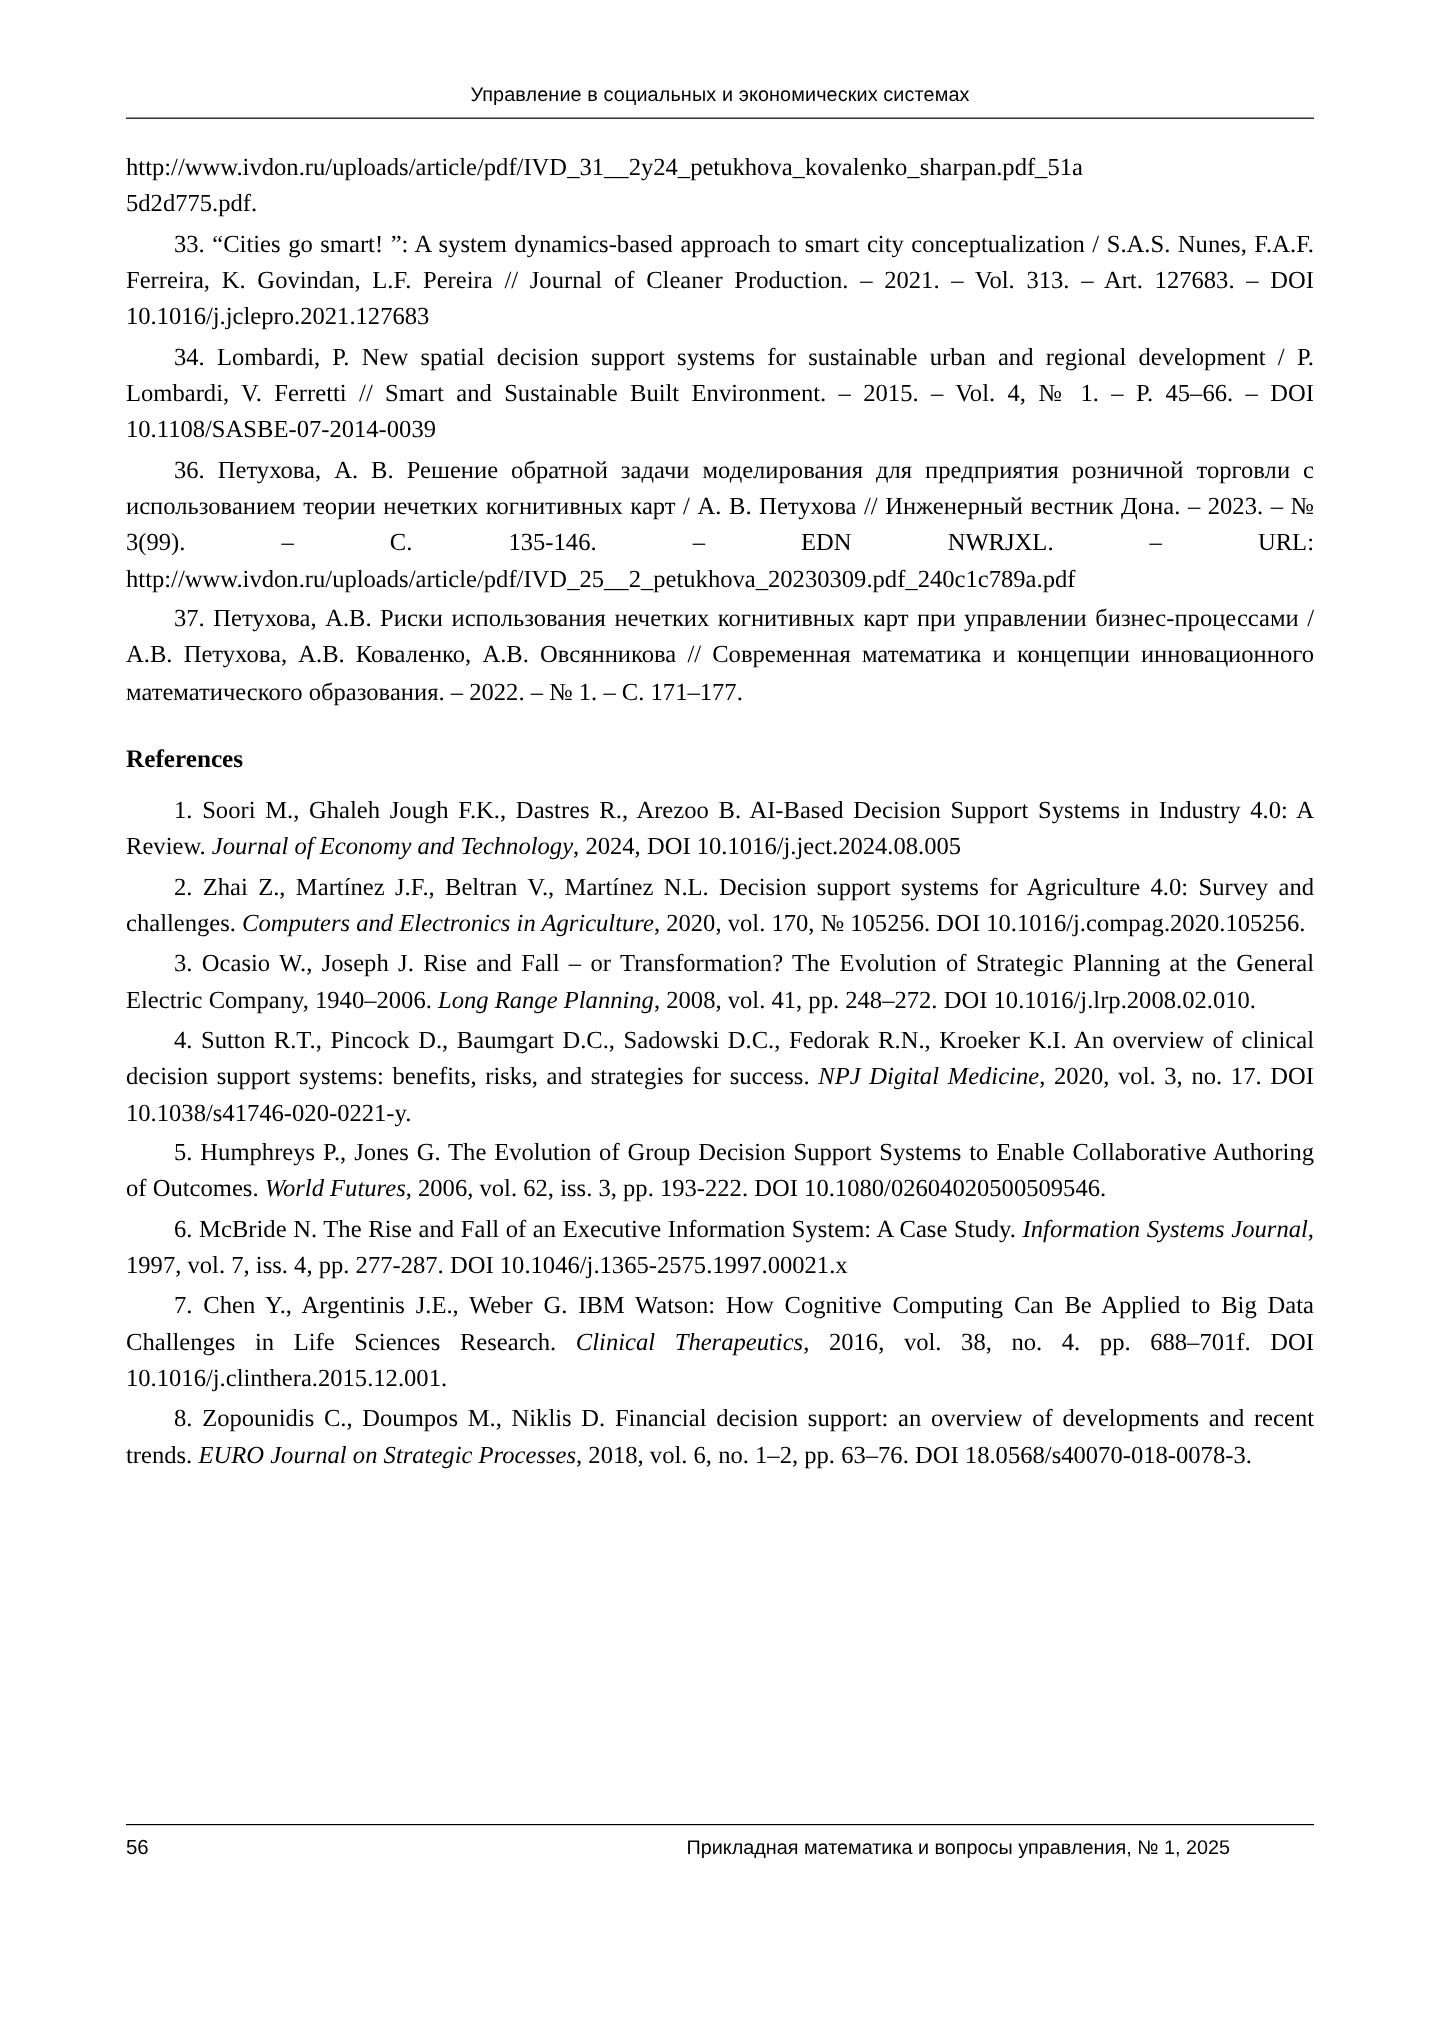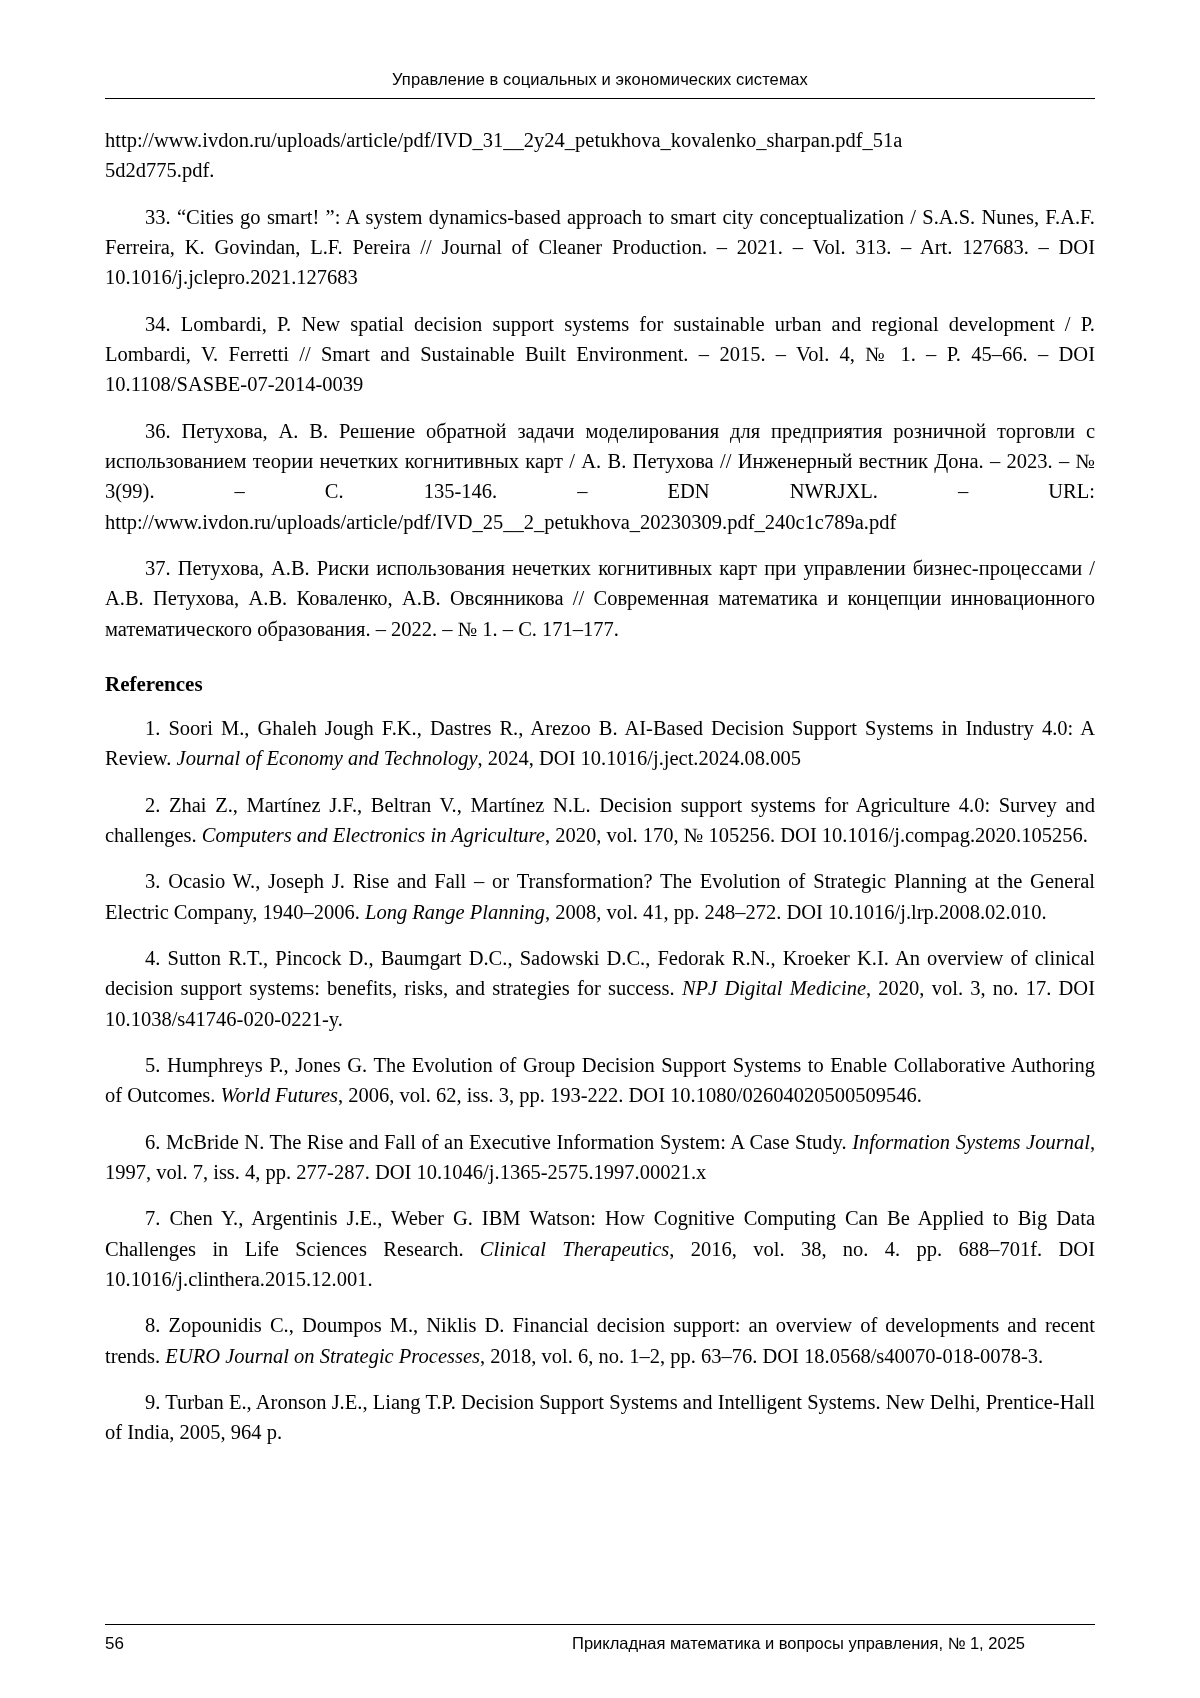--- a/index.html
+++ b/index.html
@@ -35,21 +35,21 @@
     letter-spacing: 0.1px;
     padding-bottom: 9px;
     border-bottom: 1.6px solid #000;
     margin-bottom: 26px;
   }
   .para {
     font-size: 20.5px;
     line-height: 1.48;
     text-align: justify;
     text-justify: inter-word;
-    margin: 16px 0 0 0;
+    margin: 3px 0 0 0;
     hyphens: none;
   }
   .indent {
     text-indent: 40px;
   }
   .no-indent {
     text-indent: 0;
   }
   .refs-heading {
     font-family: Liberation Serif, serif;
@@ -57,21 +57,21 @@
     font-size: 21px;
     margin-top: 28px;
     margin-bottom: 16px;
   }
   .ital {
     font-style: italic;
   }
   .footer {
     position: absolute;
     left: 105px;
-    top: 1624px;
+    top: 1520px;
     width: 990px;
     border-top: 1.6px solid #000;
     padding-top: 9px;
     display: flex;
     align-items: baseline;
   }
   .footer-page {
     font-family: "Liberation Sans", sans-serif;
     font-size: 17px;
     width: 70px;
@@ -106,21 +106,20 @@
 
     <div id="english-refs">
         <p class="para indent"><span>1.</span> <span>Soori M., Ghaleh Jough F.K., Dastres R., Arezoo B. AI-Based Decision Support Systems in Industry 4.0: A Review. </span><span class="ital">Journal of Economy and Technology</span><span>, 2024,  DOI 10.1016/j.ject.2024.08.005</span></p>
         <p class="para indent"><span>2.</span> <span>Zhai Z., Martínez J.F., Beltran V., Martínez N.L. Decision support systems for Agriculture 4.0: Survey and challenges. </span><span class="ital">Computers and Electronics in Agriculture</span><span>, 2020, vol. 170, № 105256. DOI 10.1016/j.compag.2020.105256.</span></p>
         <p class="para indent"><span>3.</span> <span>Ocasio W., Joseph J. Rise and Fall – or Transformation? The Evolution of Strategic Planning at the General Electric Company, 1940–2006. </span><span class="ital">Long Range Planning</span><span>, 2008, vol. 41, pp. 248–272. DOI 10.1016/j.lrp.2008.02.010.</span></p>
         <p class="para indent"><span>4.</span> <span>Sutton R.T., Pincock D., Baumgart D.C., Sadowski D.C., Fedorak R.N., Kroeker K.I. An overview of clinical decision support systems: benefits, risks, and strategies for success. </span><span class="ital">NPJ Digital Medicine</span><span>, 2020, vol. 3, no. 17. DOI 10.1038/s41746-020-0221-y.</span></p>
         <p class="para indent"><span>5.</span> <span>Humphreys P., Jones G. The Evolution of Group Decision Support Systems to Enable Collaborative Authoring of Outcomes. </span><span class="ital">World Futures</span><span>, 2006, vol. 62, iss. 3, pp. 193-222. DOI 10.1080/02604020500509546.</span></p>
         <p class="para indent"><span>6.</span> <span>McBride N. The Rise and Fall of an Executive Information System: A Case Study. </span><span class="ital">Information Systems Journal</span><span>, 1997, vol. 7, iss. 4, pp. 277-287. DOI 10.1046/j.1365-2575.1997.00021.x</span></p>
         <p class="para indent"><span>7.</span> <span>Chen Y., Argentinis J.E., Weber G. IBM Watson: How Cognitive Computing Can Be Applied to Big Data Challenges in Life Sciences Research. </span><span class="ital">Clinical Therapeutics</span><span>, 2016, vol. 38, no. 4. pp. 688–701f. DOI 10.1016/j.clinthera.2015.12.001.</span></p>
         <p class="para indent"><span>8.</span> <span>Zopounidis C., Doumpos M., Niklis D. Financial decision support: an overview of developments and recent trends. </span><span class="ital">EURO Journal on Strategic Processes</span><span>, 2018, vol. 6, no. 1–2, pp. 63–76. DOI 18.0568/s40070-018-0078-3.</span></p>
-        <p class="para indent"><span>9.</span> <span>Turban E., Aronson J.E., Liang T.P. Decision Support Systems and Intelligent Systems. New Delhi, Prentice-Hall of India, 2005, 964 p.</span></p>
       </div>
 
   </div>
 
   <div class="footer">
     <div class="footer-page">56</div>
     <div class="footer-text">Прикладная математика и вопросы управления, № 1, 2025</div>
   </div>
 
 </div>

